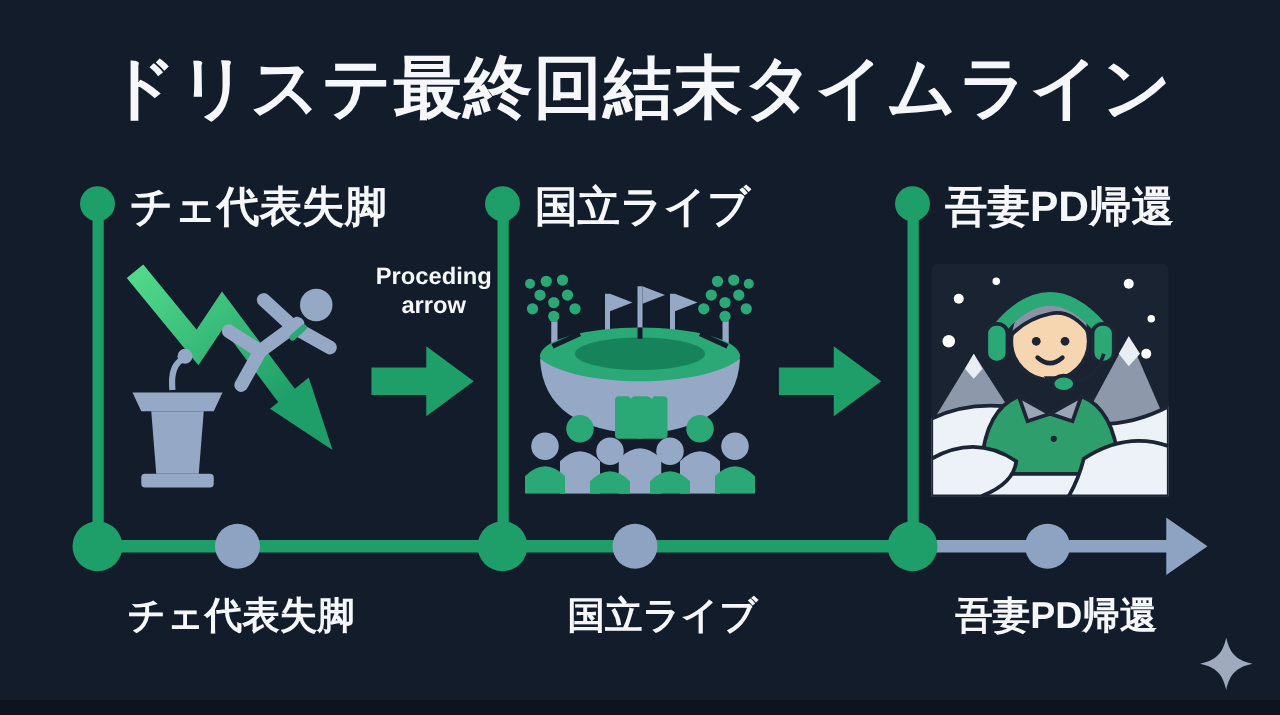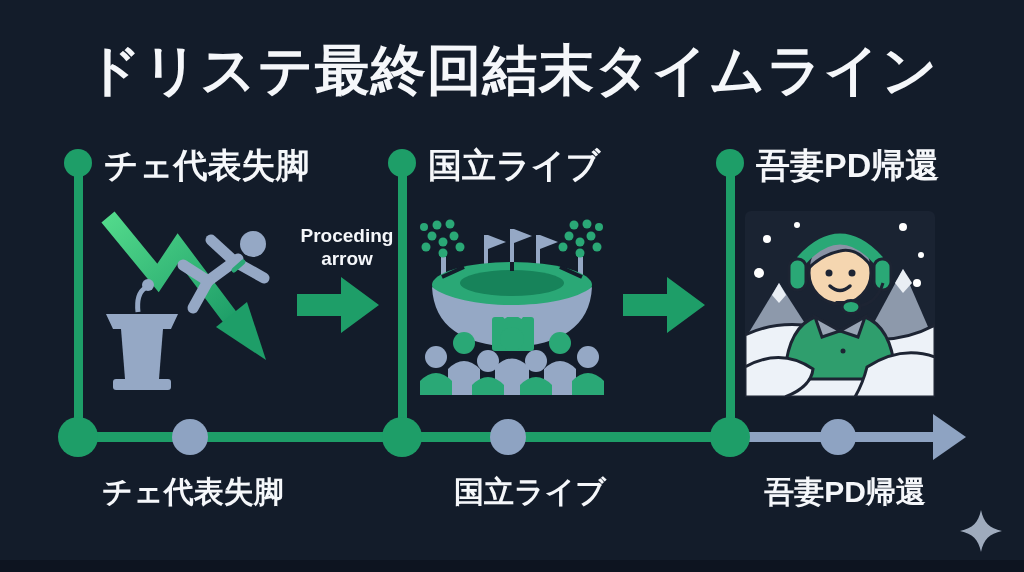--- a/index.html
+++ b/index.html
@@ -15,21 +15,21 @@
   }
   .title{
     position:absolute;top:34px;left:0;width:1024px;text-align:center;
     font-size:55px;font-weight:bold;letter-spacing:1px;color:var(--text);
   }
   .top-dot{position:absolute;width:28px;height:28px;border-radius:50%;background:var(--green);top:149px;}
   .stem{position:absolute;width:9px;top:163px;height:274px;background:var(--green);}
   .stage-label{position:absolute;top:143px;font-size:34px;font-weight:bold;white-space:nowrap;color:var(--text);}
   .illus{position:absolute;}
   .conn-label{
-    position:absolute;top:224px;width:124px;text-align:center;
+    position:absolute;top:210px;width:124px;text-align:center;
     font-size:19px;font-weight:bold;line-height:23px;color:var(--text);
   }
   .conn-arrow{position:absolute;top:277px;width:82px;height:56px;}
   .tl-line-green{position:absolute;left:78px;top:432px;width:654px;height:10px;background:var(--green);z-index:1;}
   .tl-line-gray{position:absolute;left:730px;top:432px;width:205px;height:10px;background:var(--gray-blue);z-index:1;}
   .tl-arrowhead{
     position:absolute;left:933px;top:414px;width:0;height:0;z-index:1;
     border-left:33px solid var(--gray-blue);
     border-top:23px solid transparent;border-bottom:23px solid transparent;
   }

